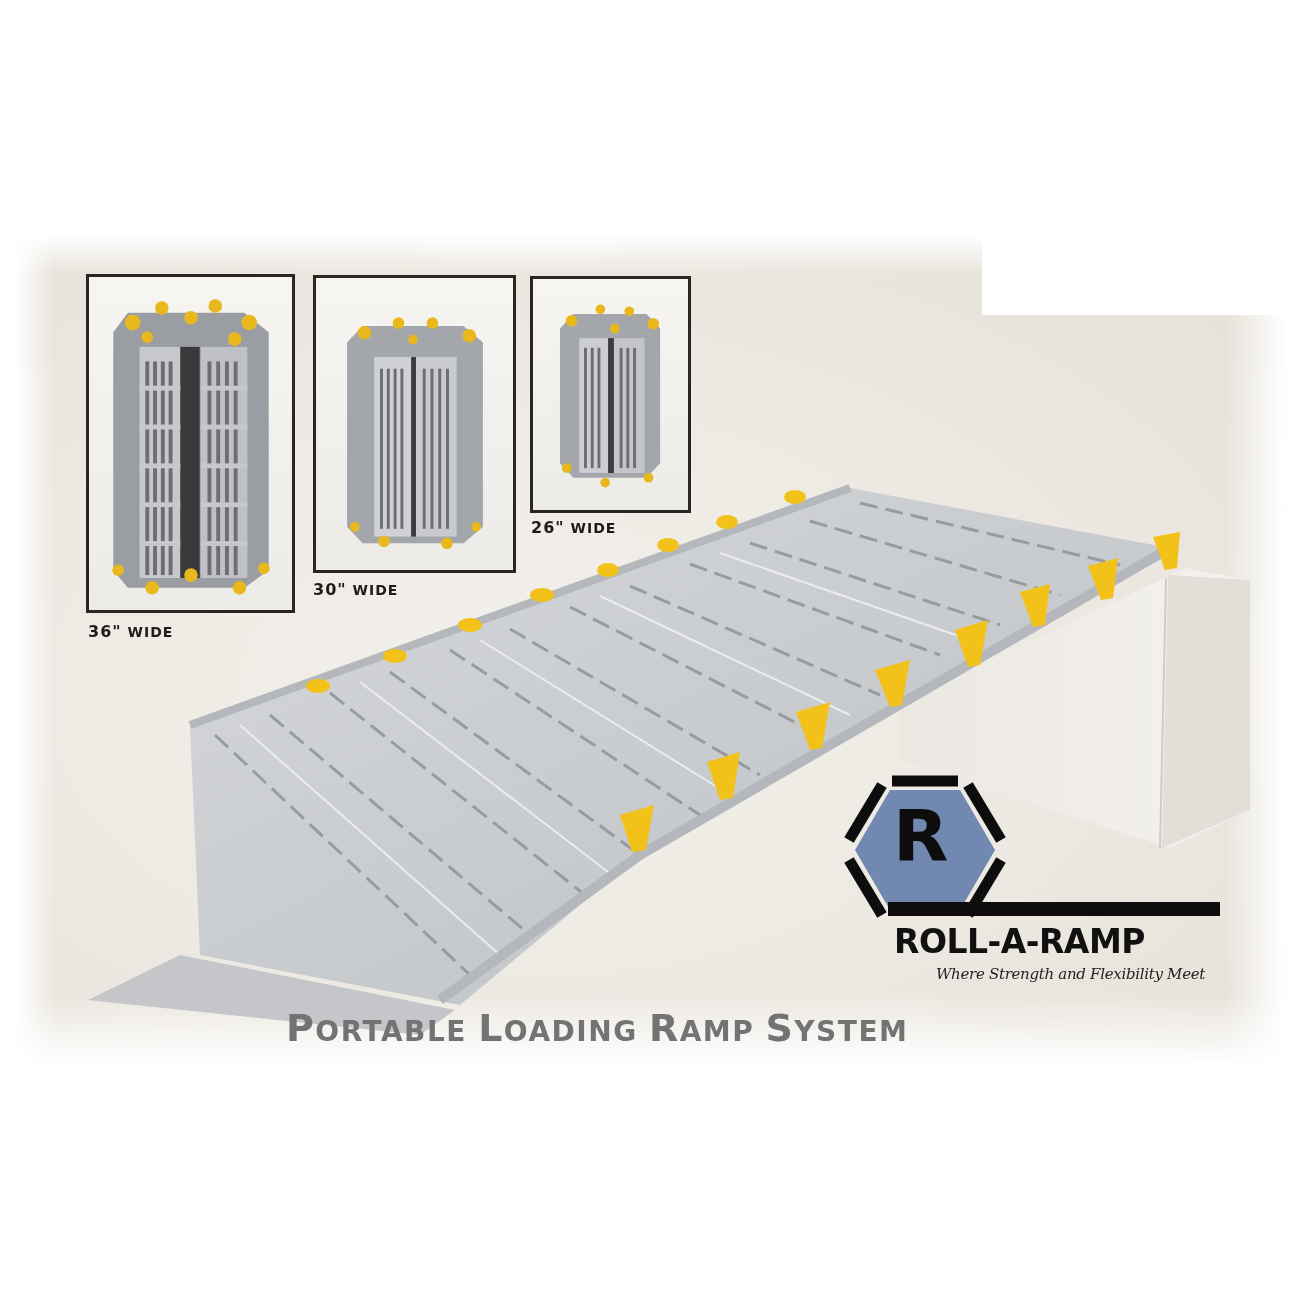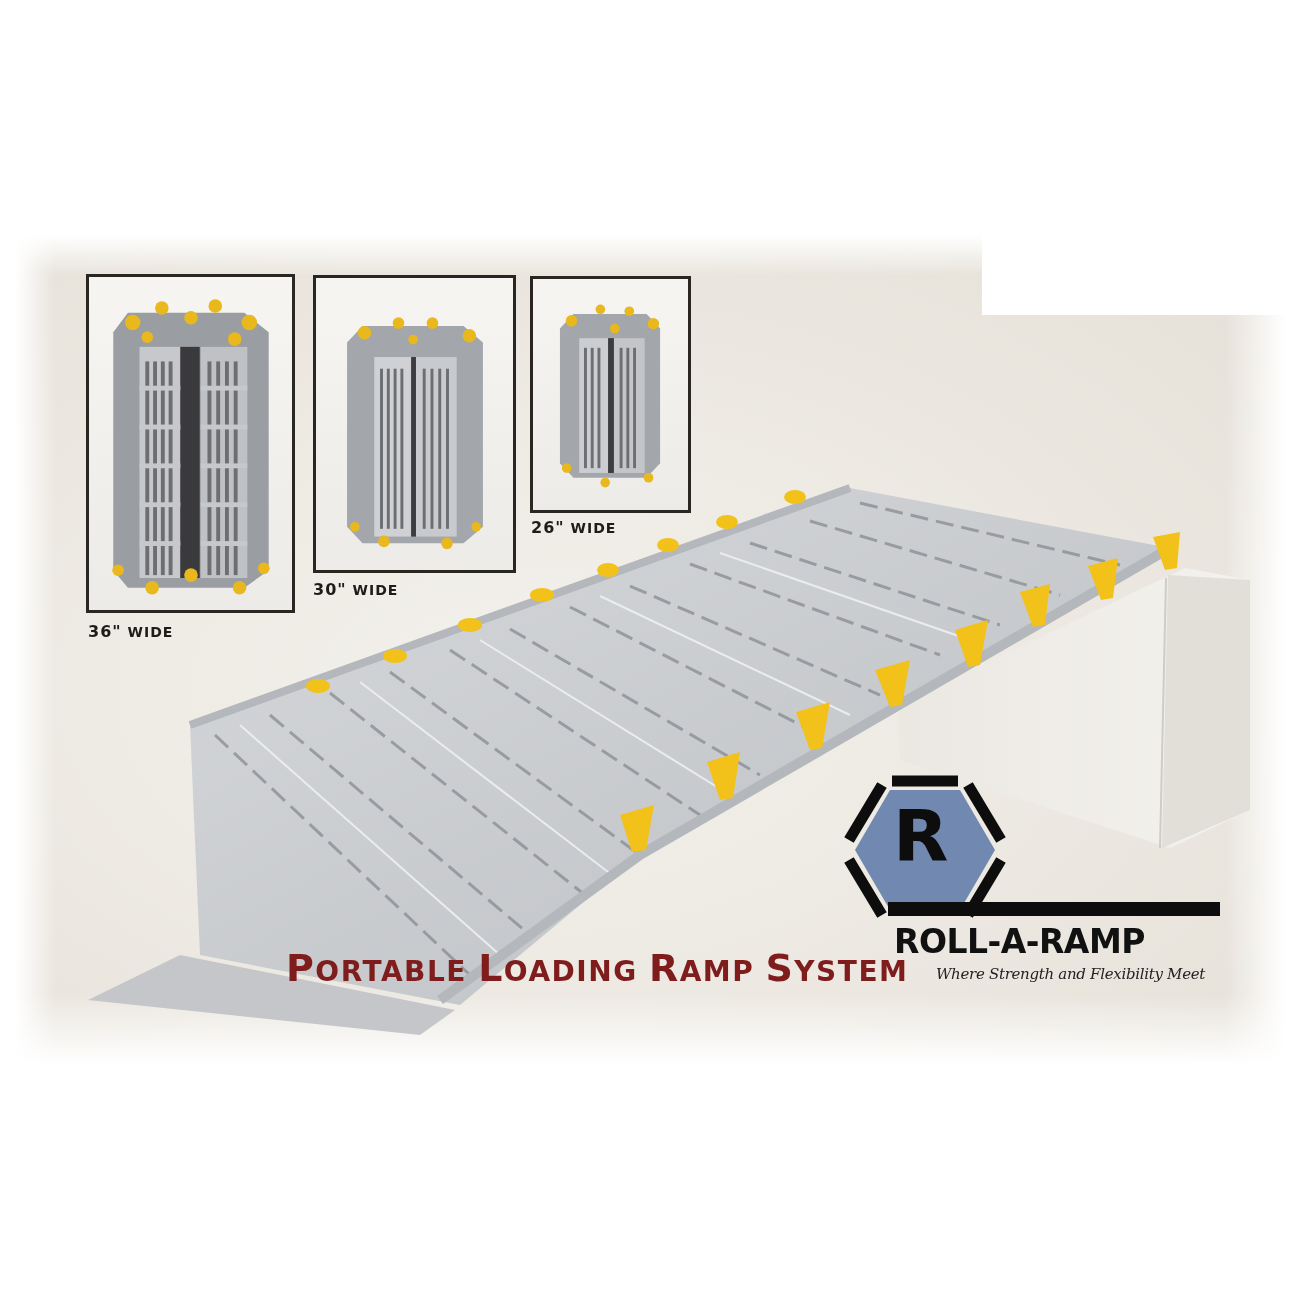--- a/index.html
+++ b/index.html
@@ -13,21 +13,21 @@
   .scene-edge-r { position:absolute; right:15px; top:315px; width:60px; height:750px; background:linear-gradient(to left,#fff,rgba(255,255,255,0)); }
   .notch { position:absolute; left:982px; top:225px; width:318px; height:90px; background:#fff; }
   .frame { position:absolute; border:3px solid #2a2622; background:linear-gradient(to bottom,#f7f5f1,#ecebe7); box-sizing:border-box; overflow:hidden; }
   .frame svg { position:absolute; left:0; top:0; width:100%; height:100%; }
   .cap { position:absolute; font-family:"DejaVu Sans", sans-serif; font-weight:bold; color:#1e1b18; font-size:14px; letter-spacing:1px; }
   .cap .big { font-size:16px; }
   #ramp { position:absolute; left:0; top:0; width:1300px; height:1300px; }
   .logo-line { position:absolute; left:888px; top:902px; width:332px; height:14px; background:#0d0d0d; }
   .brand { position:absolute; left:886px; top:922px; font-family:"DejaVu Sans", sans-serif; font-weight:bold; font-size:33px; color:#111; letter-spacing:-0.5px;margin-left:8px; }
   .tagline { position:absolute; left:936px; top:965px; font-family:"DejaVu Serif", serif; font-style:italic; font-size:15px; color:#222; letter-spacing:-0.3px; }
-  .headline { position:absolute; left:286px; top:946px; font-family:"DejaVu Sans", sans-serif; font-weight:bold; color:#7f1d1d; font-size:28px; letter-spacing:1.5px; white-space:nowrap; }
+  .headline { position:absolute; left:286px; top:1006px; font-family:"DejaVu Sans", sans-serif; font-weight:bold; color:#737373; font-size:28px; letter-spacing:1.5px; white-space:nowrap; }
   .headline .sc { font-size:38px; }
 </style>
 </head>
 <body>
 
 <div class="scene"></div>
 <div class="scene-edge-l"></div>
 <div class="scene-edge-r"></div>
 <div class="notch"></div>
 

